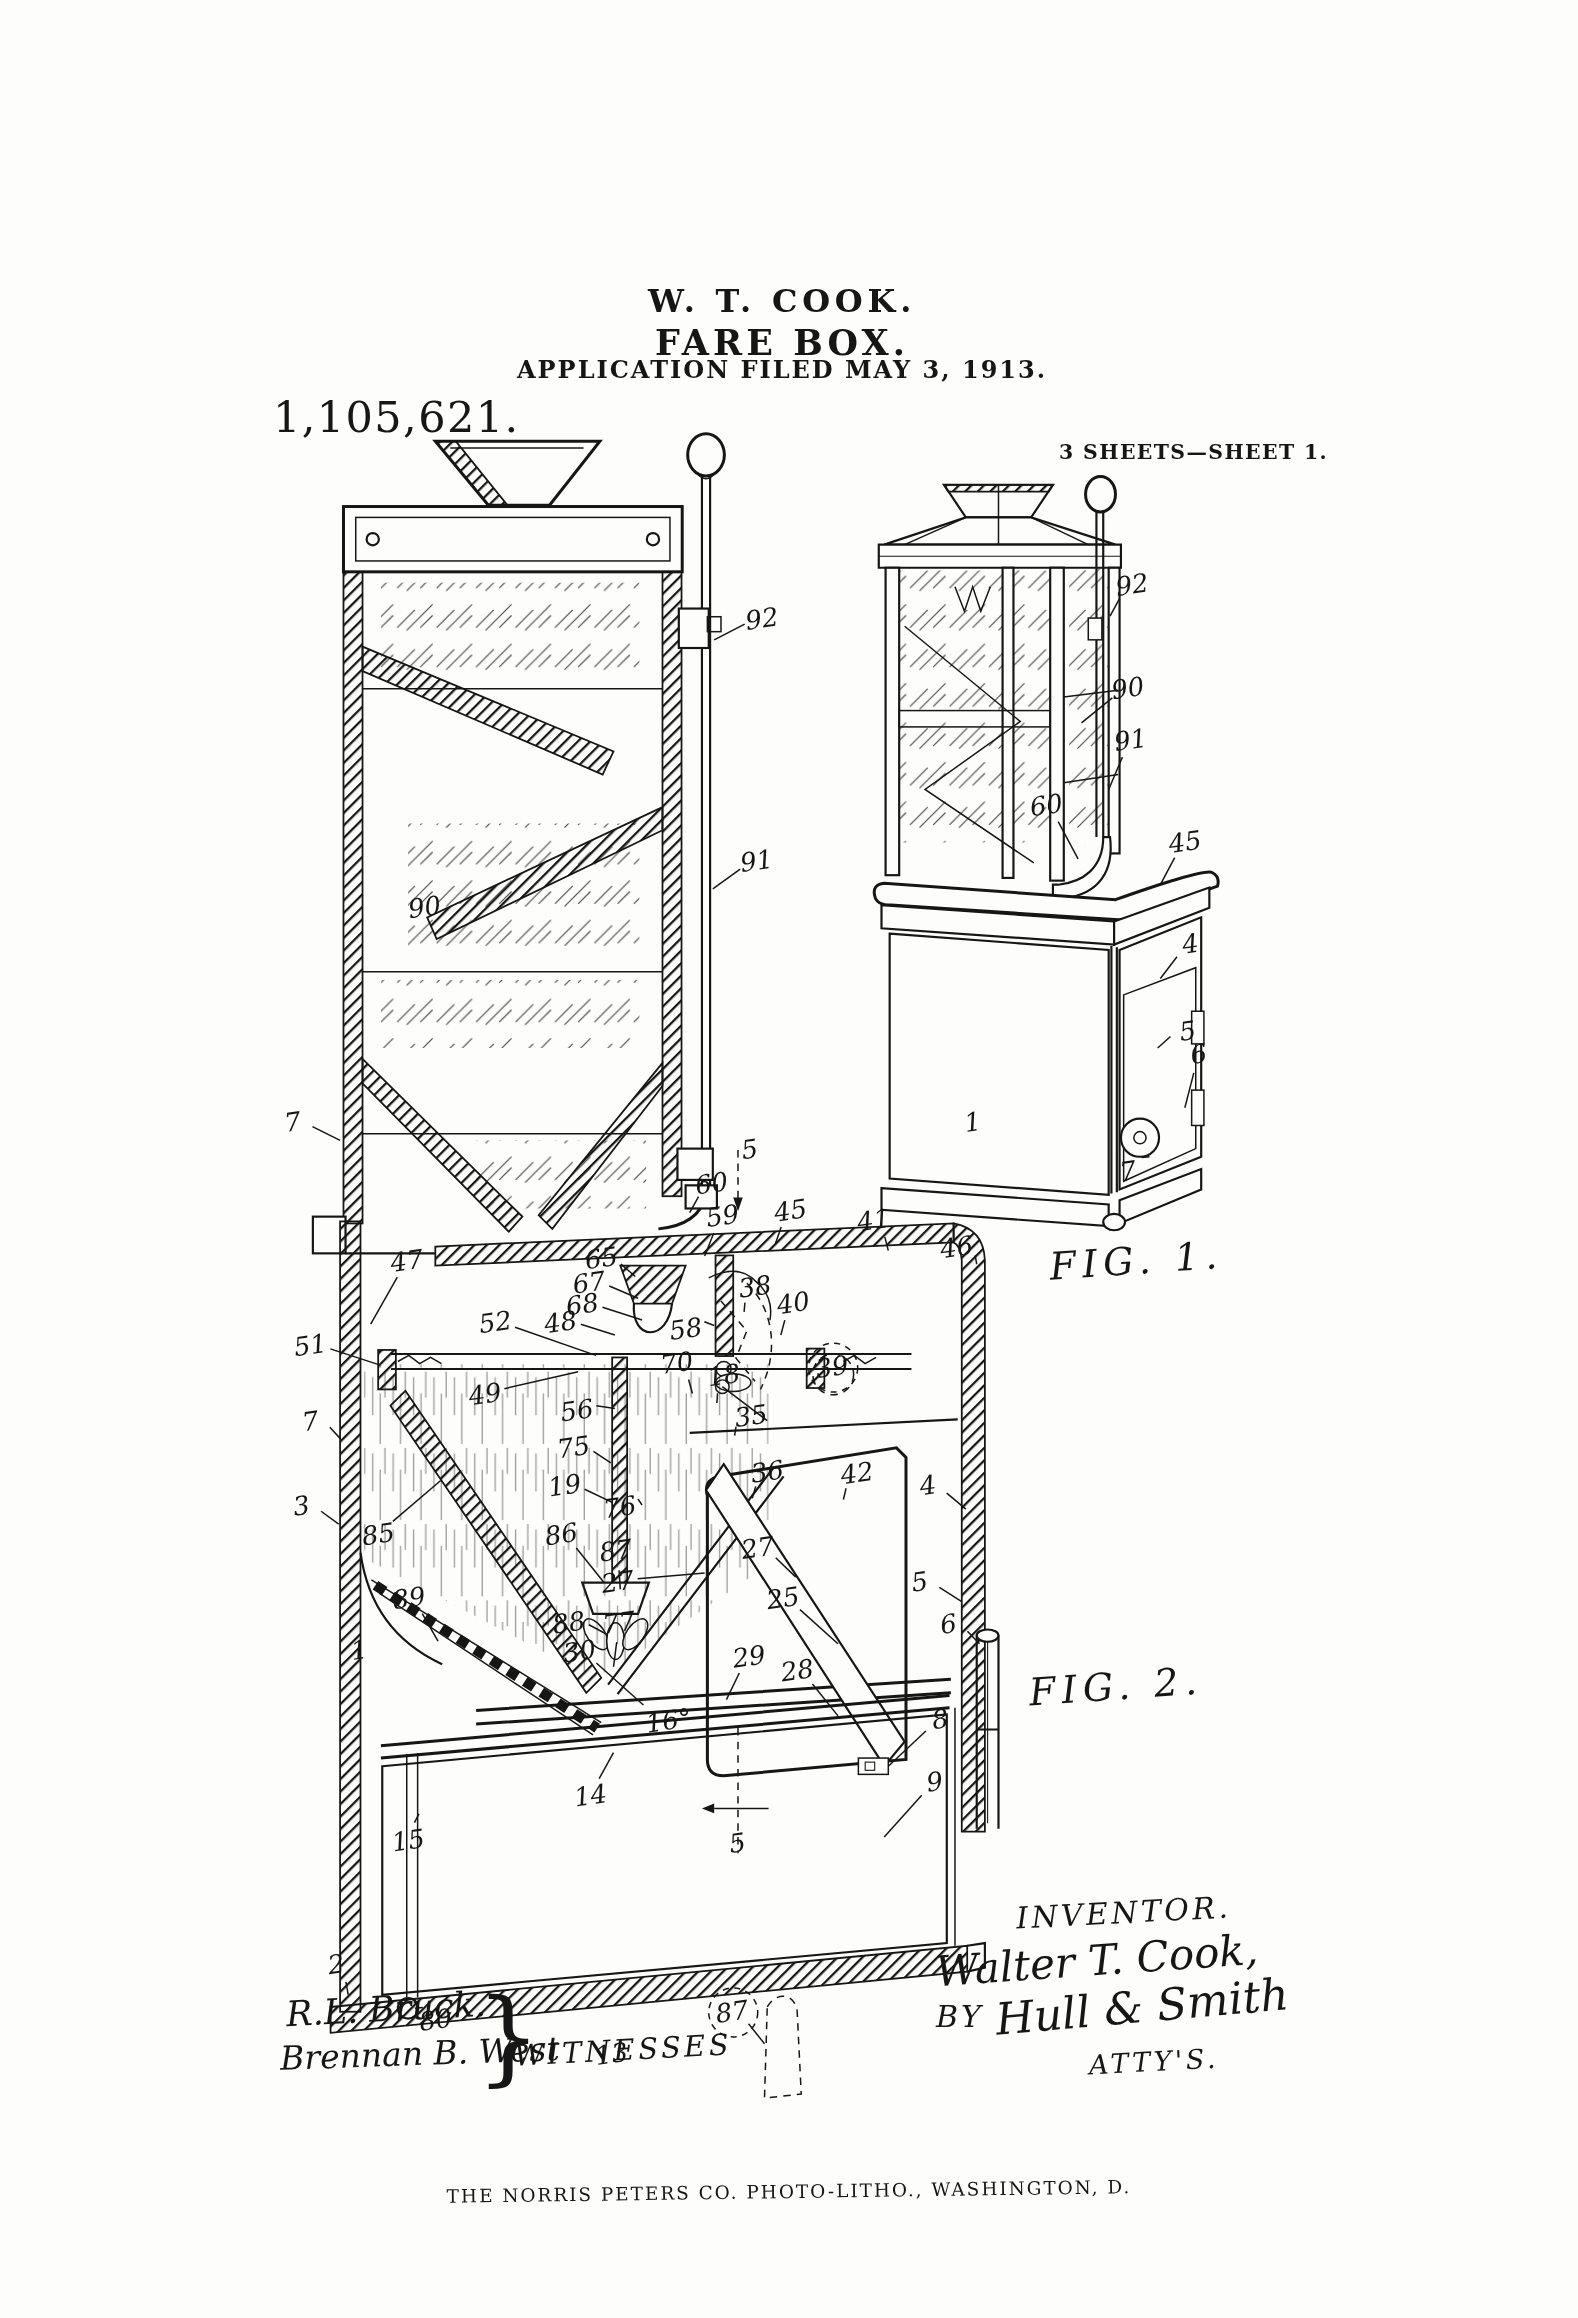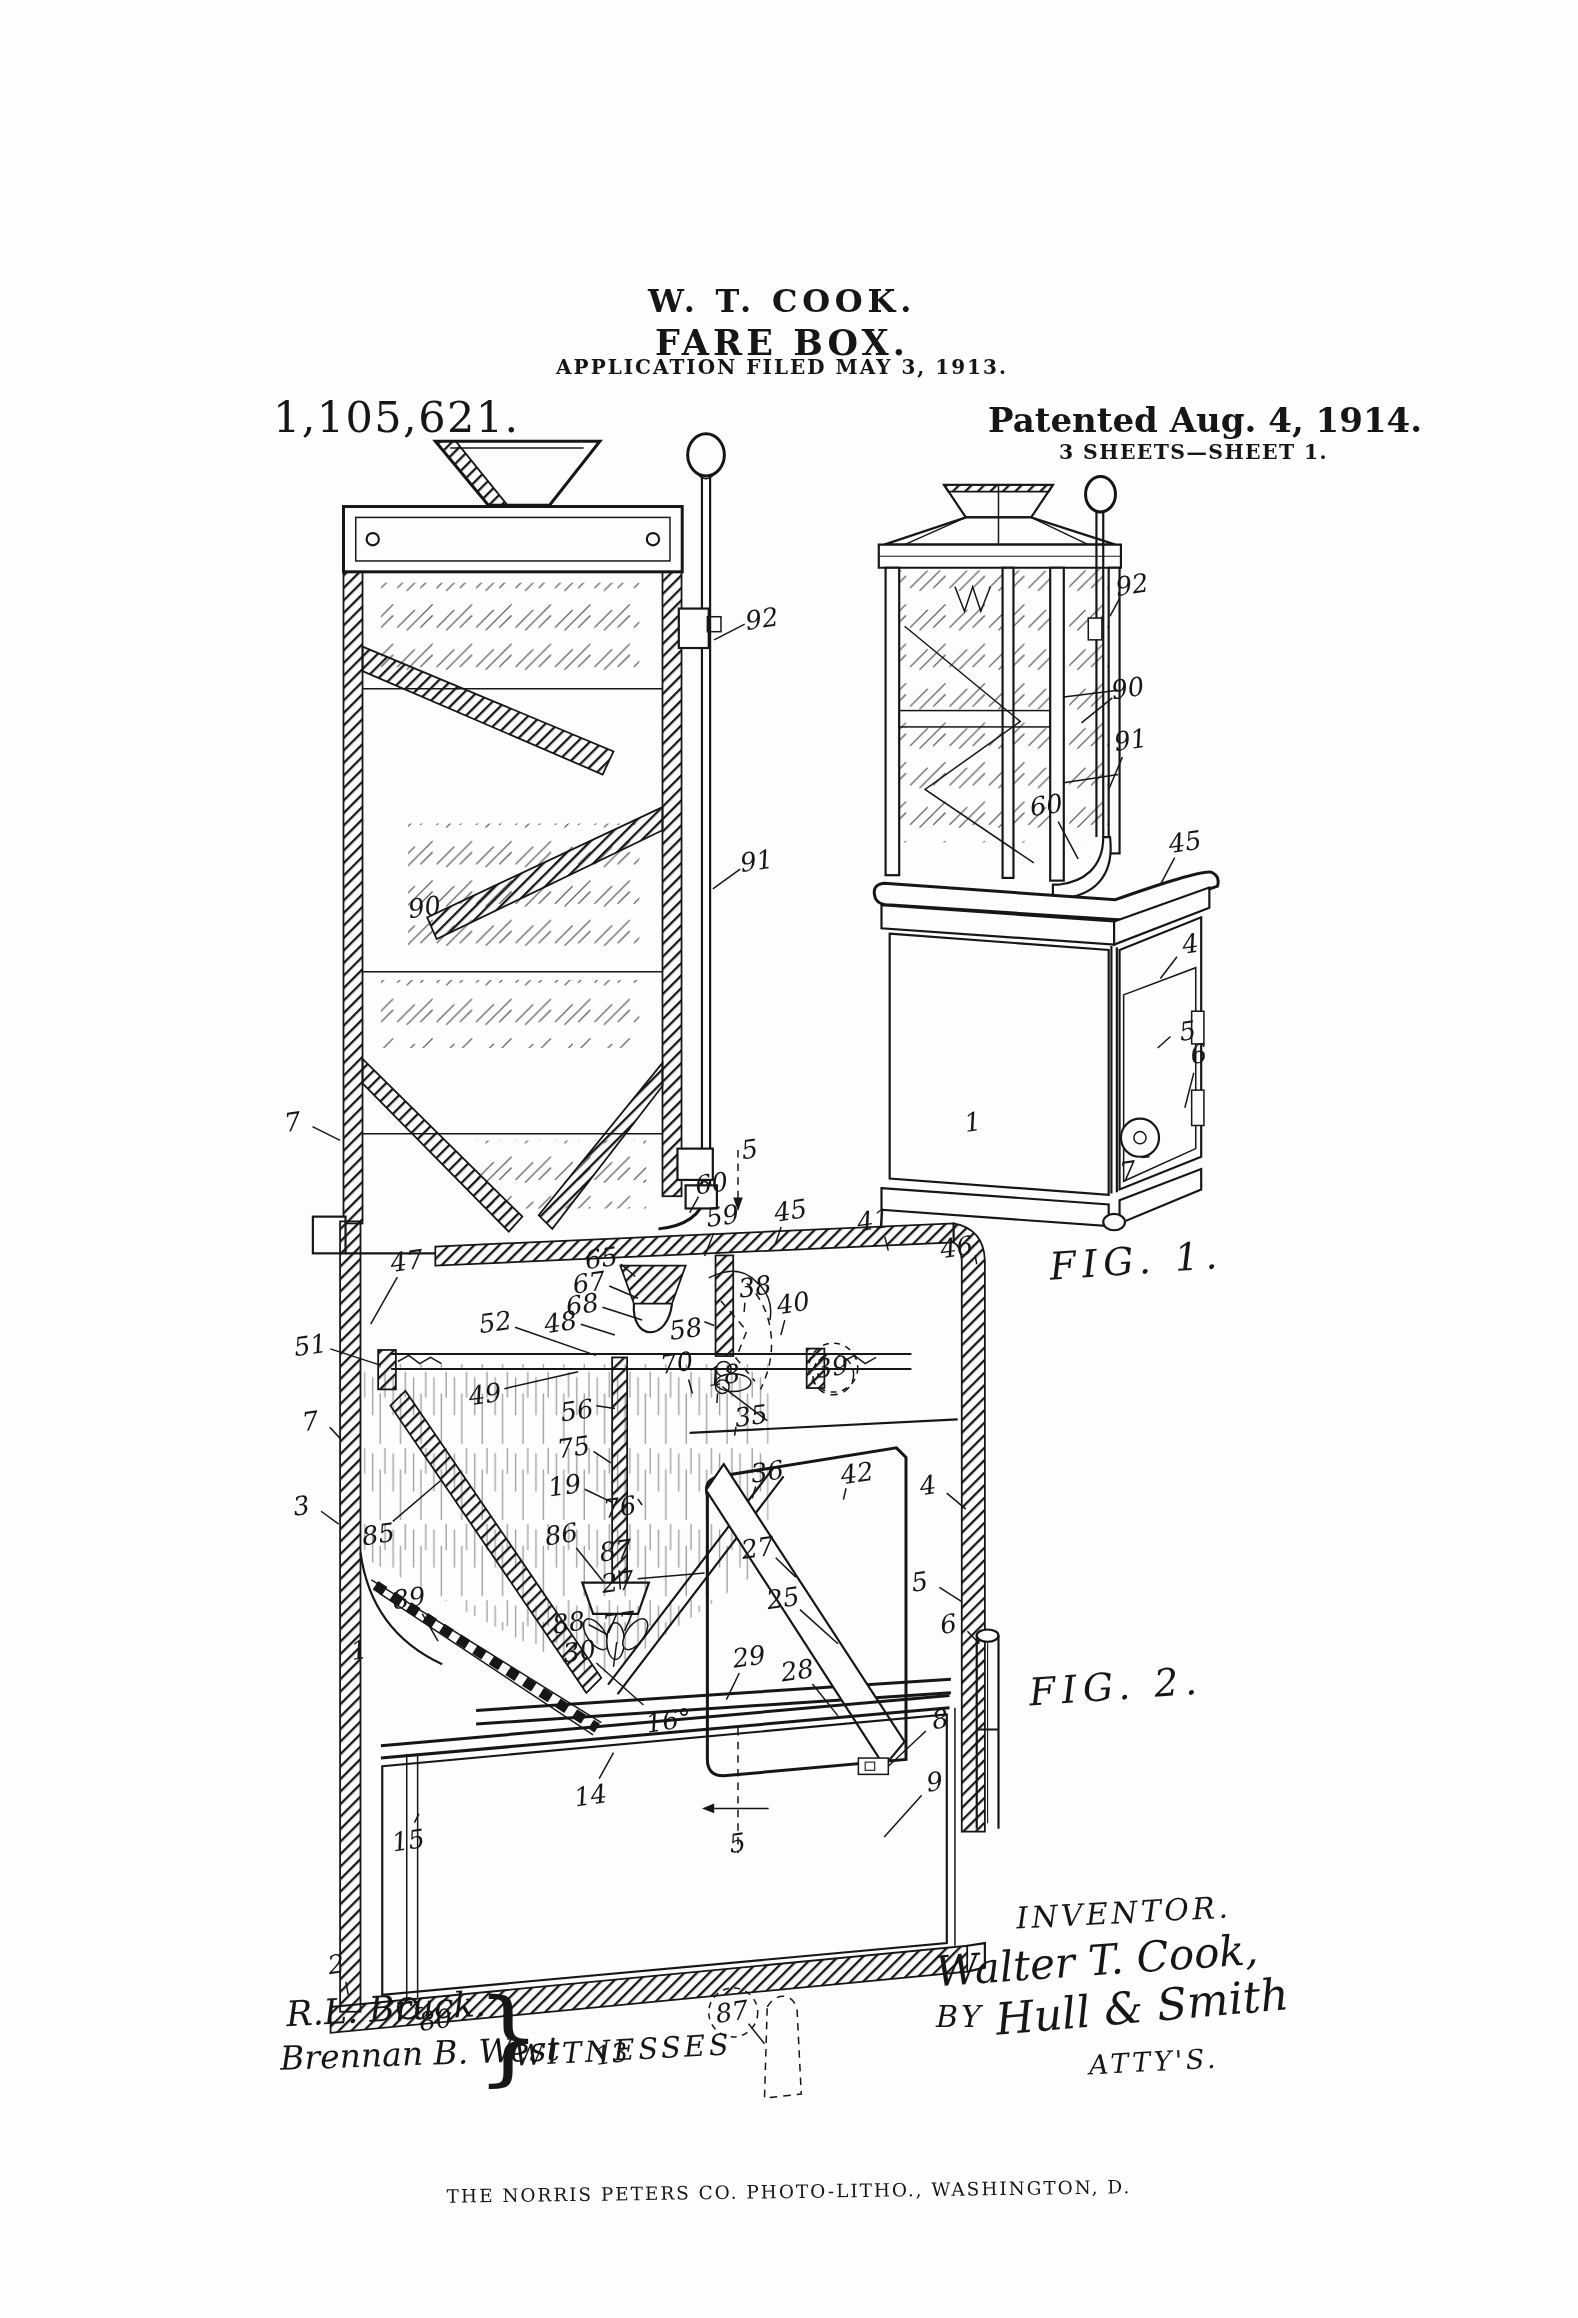--- a/index.html
+++ b/index.html
@@ -1,21 +1,21 @@
 <!DOCTYPE html>
 <html style="font-size:11px"><head>
 <meta charset="utf-8">
 <style>
   html,body{margin:0;padding:0;background:#e8e8e6;}
   .page{position:relative;width:1578px;height:2319px;background:#fdfdfb;overflow:hidden;
         font-family:"DejaVu Serif",serif;color:#161616;}
   .abs{position:absolute;white-space:nowrap;}
   .hdr-name{font-size:32px;letter-spacing:4.8px;font-weight:bold;transform:translateX(-50%);}
   .hdr-title{font-size:35px;letter-spacing:4.1px;font-weight:bold;transform:translateX(-50%);}
-  .hdr-app{font-size:20px;letter-spacing:2px;font-weight:bold;transform:translateX(-50%);}
+  .hdr-app{font-size:24px;letter-spacing:2px;font-weight:bold;transform:translateX(-50%);}
   .pat-no{font-size:43px;font-weight:normal;letter-spacing:1.4px;}
   .pat-date{font-size:34px;font-weight:bold;}
   .sheet-info{font-size:20.4px;letter-spacing:1.4px;font-weight:bold;text-align:right;}
   .script{font-style:italic;}
   .sig-label{font-style:italic;letter-spacing:3.4px;}
   .footer{font-size:18.4px;letter-spacing:2px;transform:translateX(-50%) rotate(-0.8deg);}
   svg{position:absolute;left:0;top:0;}
   
   .s1{stroke:#161616;stroke-width:1.6;fill:none;}
   .s2{stroke:#161616;stroke-width:2.2;fill:none;}
@@ -337,21 +337,20 @@
         <line x1="508.5219806739988" y1="2913.0439613479975" x2="512" y2="2932" class="leader"></line>
         <text x="496" y="2900" class="ref" transform="rotate(-8 496 2900)">2</text>
         <text x="1642" y="2498" class="figcap" transform="rotate(-4 1642 2498)">FIG. 2.</text>
       </g>
   </svg>
 
   <div class="abs hdr-name" style="left:782px;top:282px;text-align:right;">W. T. COOK.</div>
   <div class="abs hdr-title" style="left:782px;top:322px;">FARE BOX.</div>
   <div class="abs hdr-app" style="left:782px;top:355px;">APPLICATION FILED MAY 3, 1913.</div>
   <div class="abs pat-no" style="left:273px;top:392px;">1,105,621.</div>
-  <div class="abs pat-date" style="left:988px;top:400px;">Patented Aug. 4, 1914.</div>
   <div class="abs sheet-info" style="left:1059px;top:440px;">3 SHEETS—SHEET 1.</div>
 
   <div class="abs script" style="left:286px;top:1989px;font-size:35px;transform:rotate(-3deg);">R.L. Bruck.</div>
   <div class="abs script" style="left:280px;top:2034px;font-size:33px;transform:rotate(-2deg);">Brennan B. West</div>
   <div class="abs" style="left:476px;top:1977px;font-size:102px;font-weight:200;">}</div>
   <div class="abs sig-label" style="left:514px;top:2033px;font-size:29px;transform:rotate(-3deg);">WITNESSES</div>
 
   <div class="abs sig-label" style="left:1016px;top:1895px;font-size:30px;transform:rotate(-3deg);">INVENTOR.</div>
   <div class="abs script" style="left:935px;top:1936px;font-size:42px;transform:rotate(-4deg);">Walter T. Cook,</div>
   <div class="abs sig-label" style="left:936px;top:1999px;font-size:30px;font-style:italic;">BY</div>

